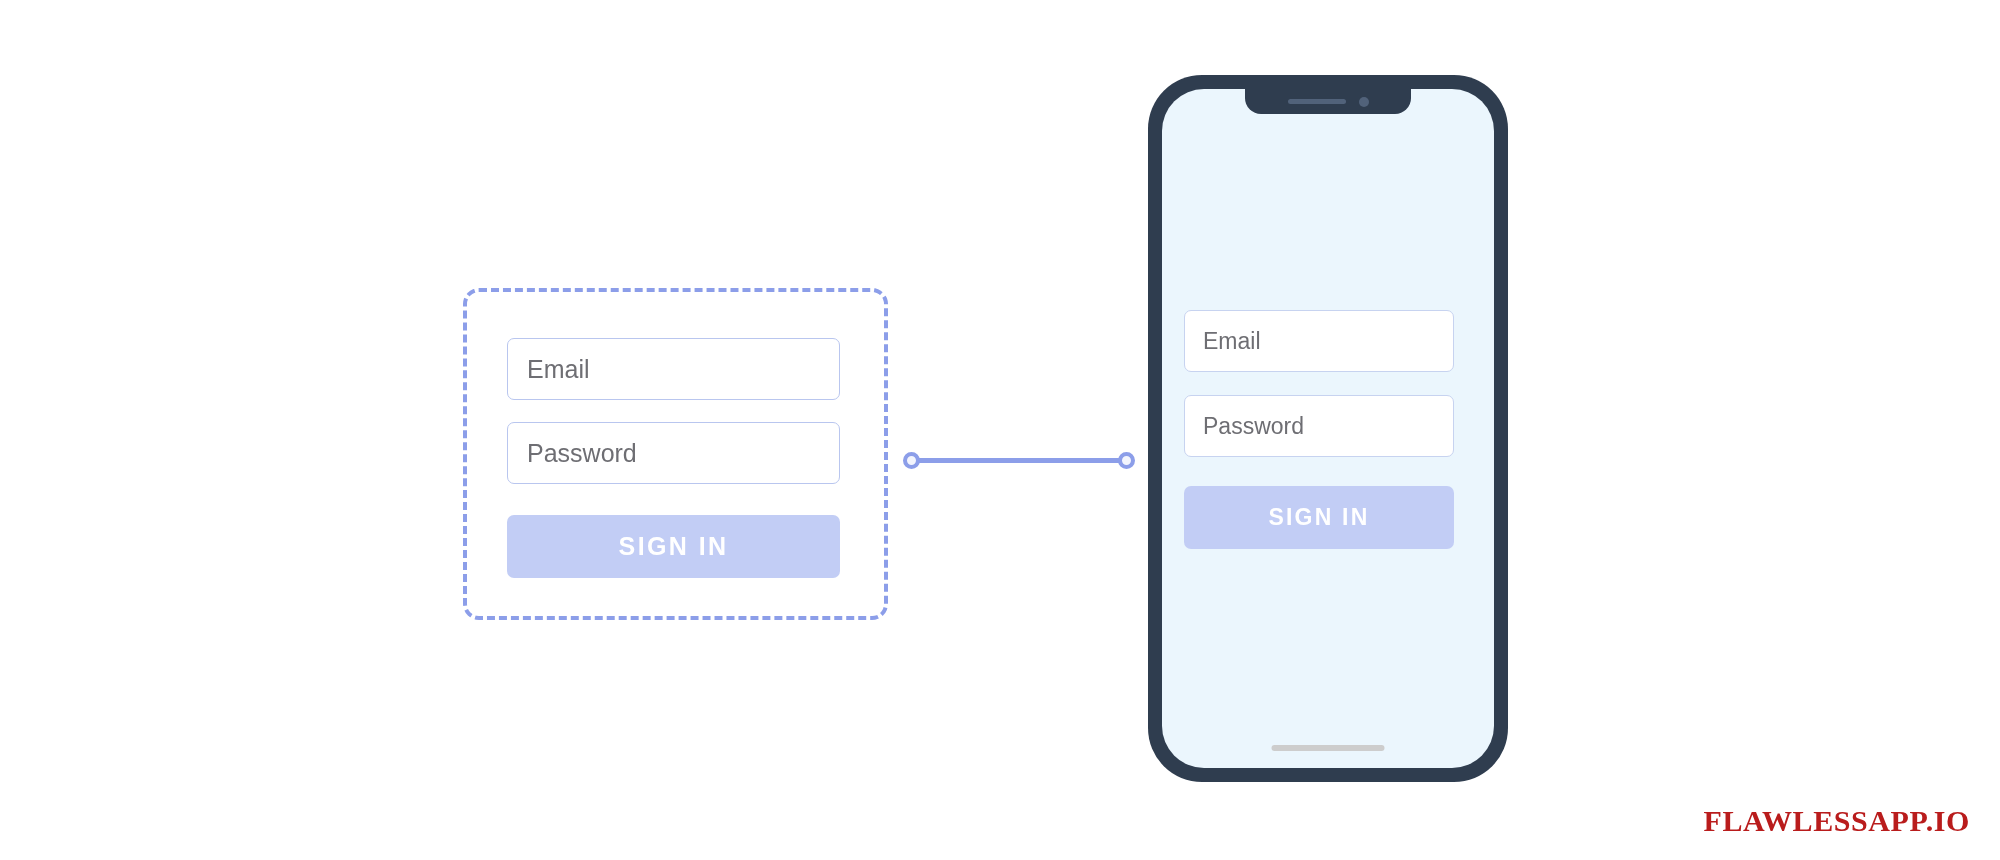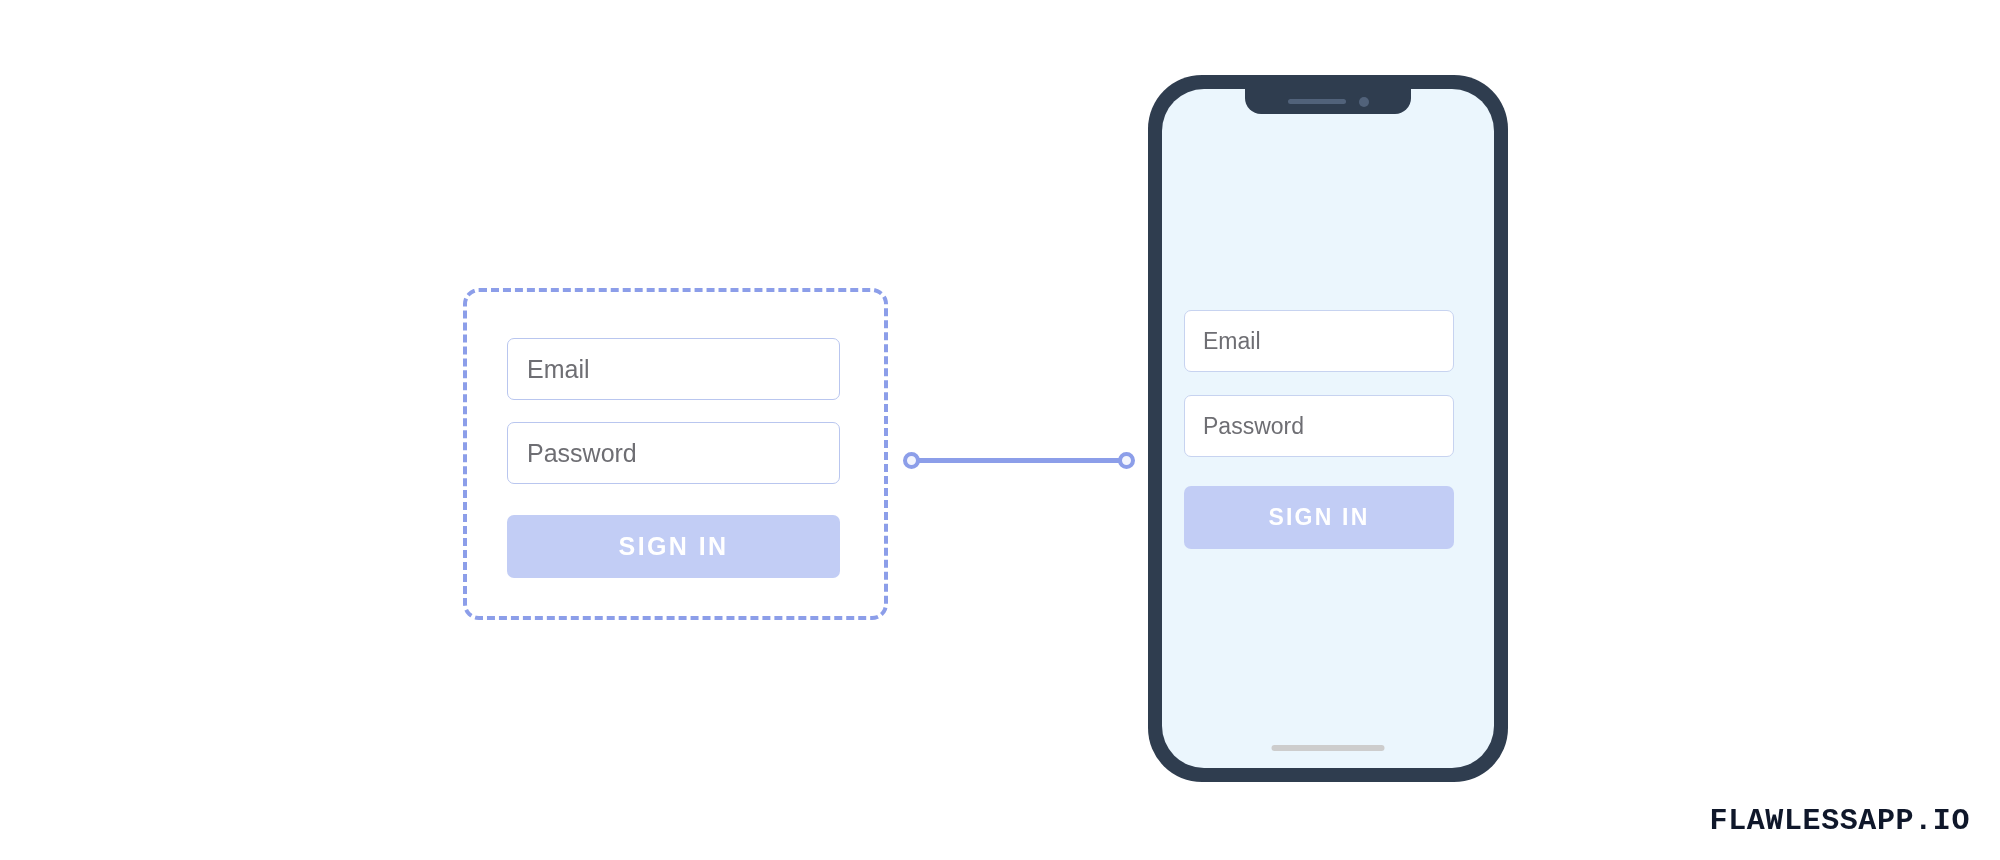--- a/index.html
+++ b/index.html
@@ -221,22 +221,22 @@
   }
 
   
   .watermark {
     position: absolute;
     right: 30px;
     bottom: 22px;
     font-size: 30px;
     font-weight: bold;
     letter-spacing: 0.6px;
-    color: #0f172a;
-    font-family: Liberation Mono, monospace;
+    color: #b91c1c;
+    font-family: Liberation Serif, serif;
     user-select: none;
   }
 </style>
 </head>
 <body>
 
 <div class="canvas">
 
   <div class="selection-group"></div>
 

